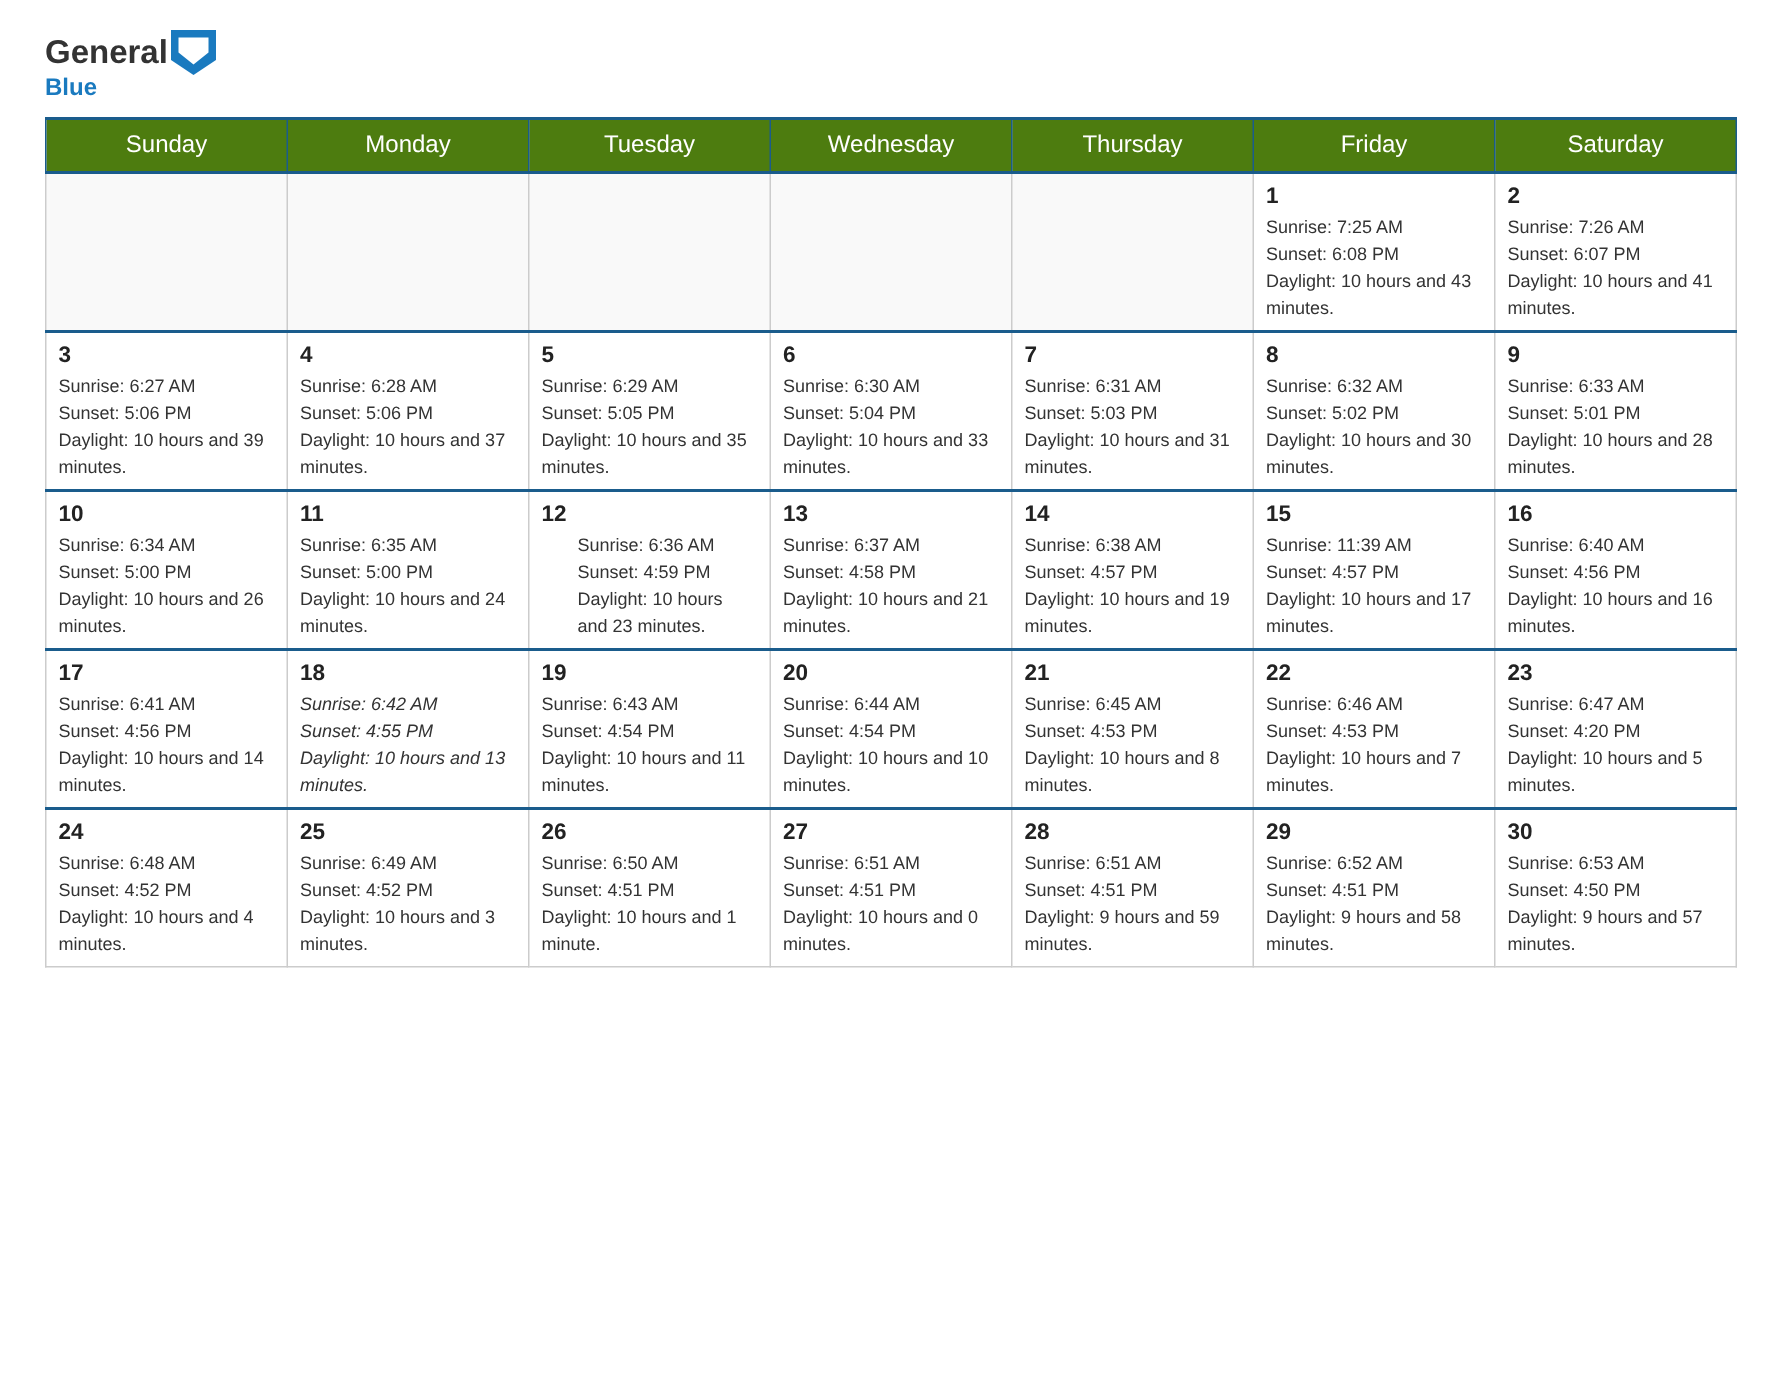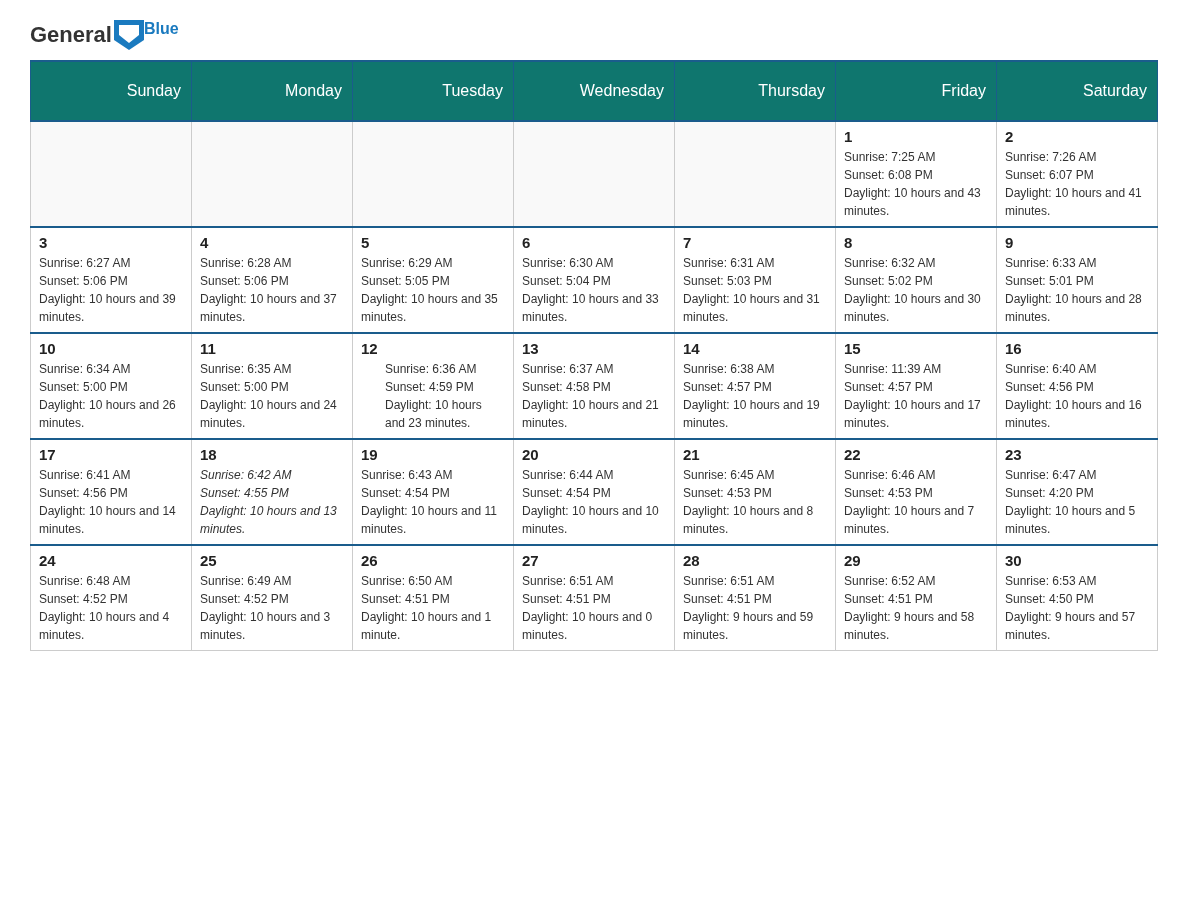--- a/index.html
+++ b/index.html
@@ -44,26 +44,26 @@
       font-size: 18px;
       color: #555;
       margin-top: 4px;
     }
     .calendar {
       width: 100%;
       border-collapse: collapse;
       margin-top: 10px;
     }
     .calendar th {
-      background-color: #0f766e;
+      background-color: #4d7c0f;
       color: #fff;
       font-size: 16px;
       font-weight: normal;
-      padding: 20px 10px;
-      text-align: right;
+      padding: 8px 10px;
+      text-align: center;
       border: 1px solid #1a5c8c;
     }
     .calendar td {
       vertical-align: top;
       border: 1px solid #ccc;
       padding: 6px 8px;
       width: 14.28%;
       min-height: 100px;
     }
     .calendar tr {
@@ -78,21 +78,21 @@
     .day-info {
       font-size: 12px;
       color: #333;
       line-height: 1.5;
     }
     .empty-cell {
       background: #f9f9f9;
     }
     .logo-wrapper {
       display: flex;
-      flex-direction: row;
+      flex-direction: column;
       align-items: flex-start;
     }
     .logo-line {
       display: flex;
       align-items: center;
     }
   </style>
 </head>
 <body>
 

